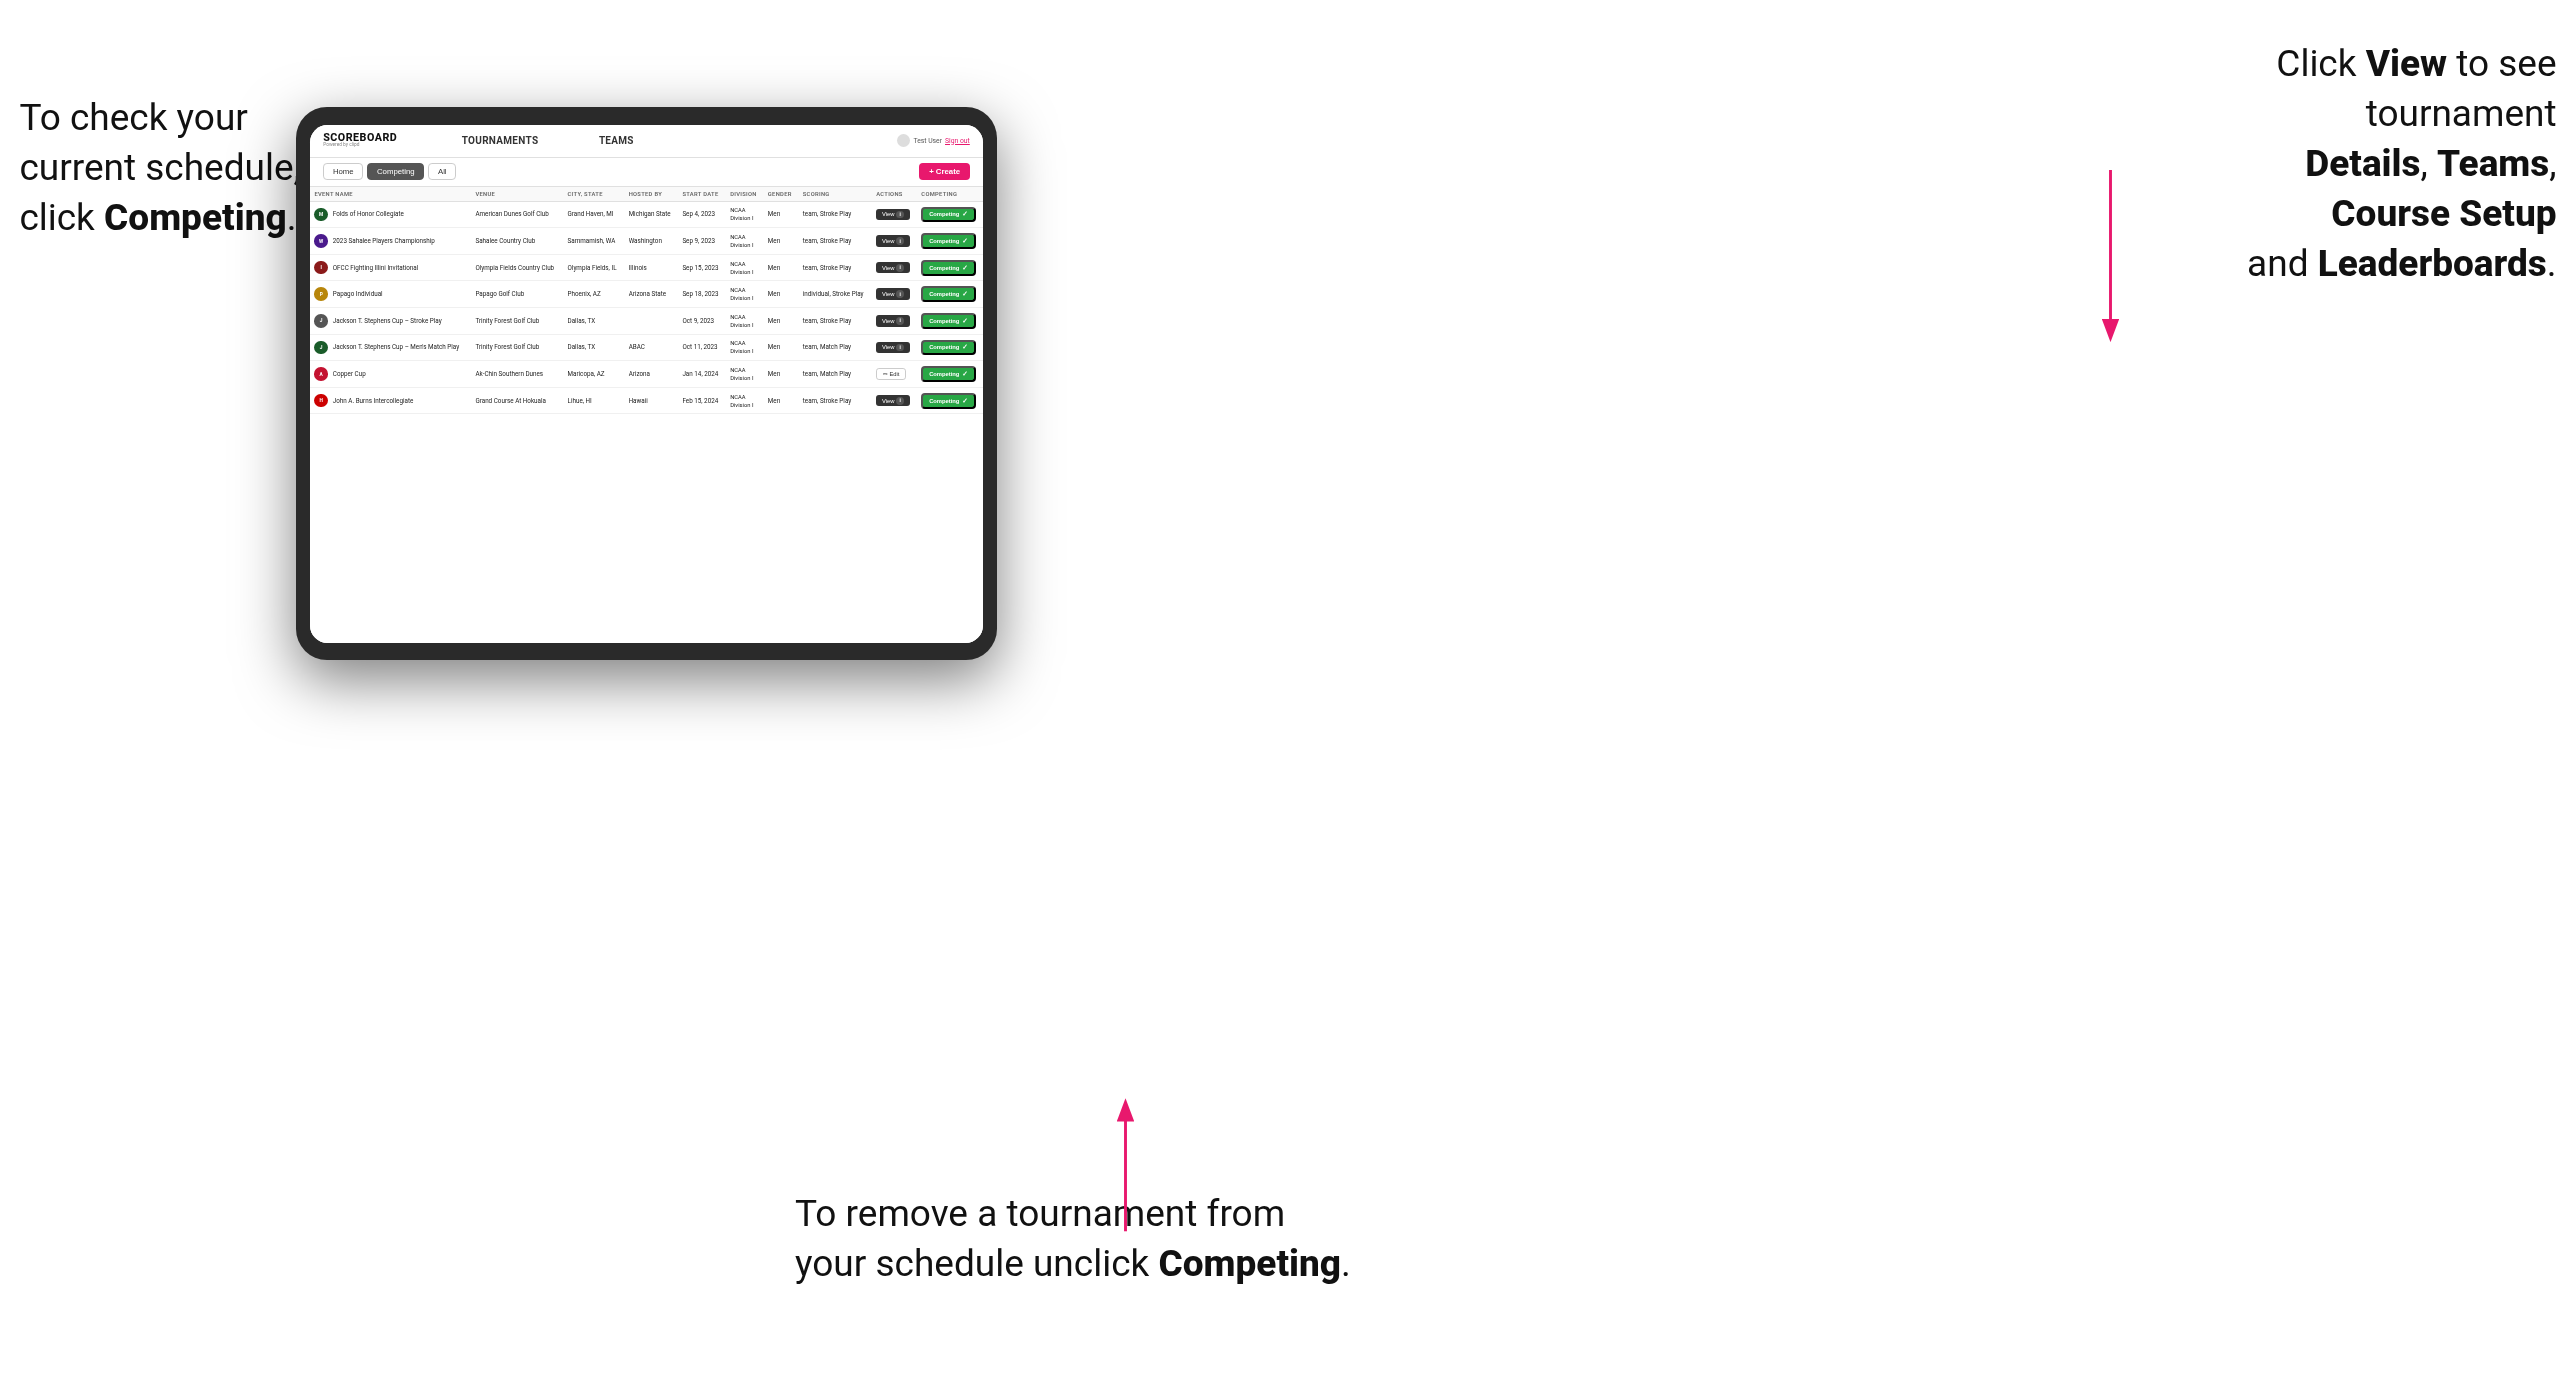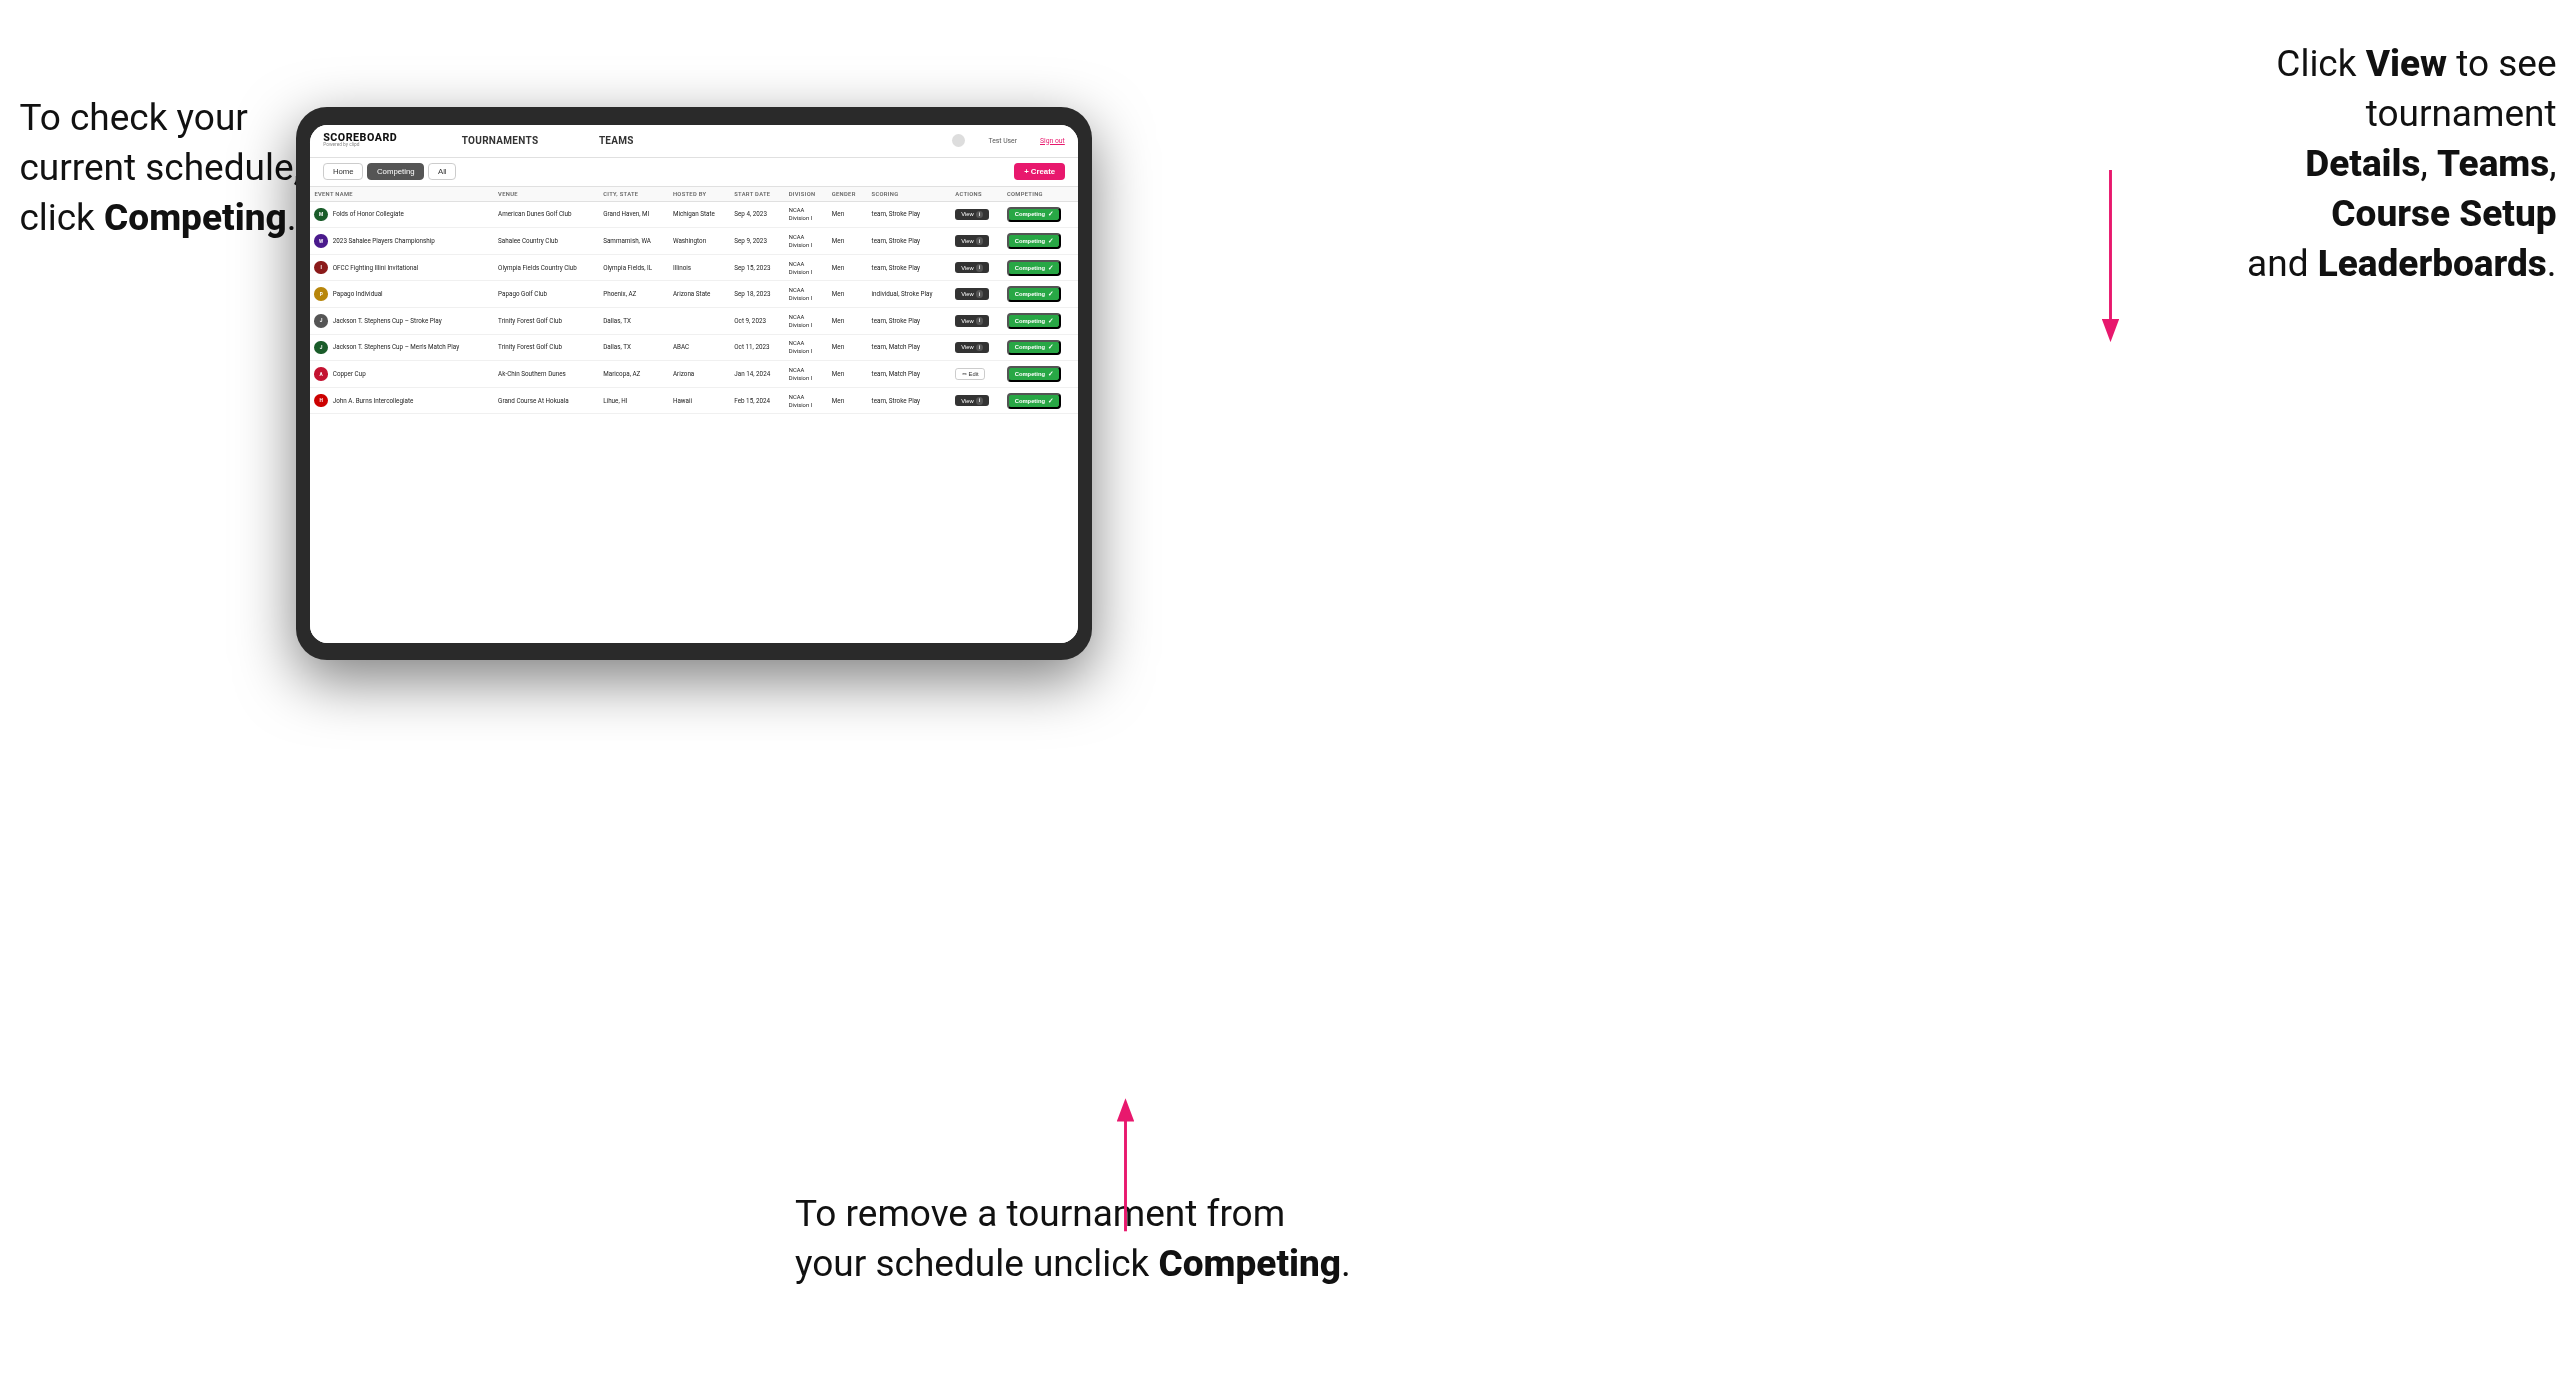--- a/index.html
+++ b/index.html
@@ -38,21 +38,21 @@
       width: 795px;
       text-align: left;
       font-size: 37px;
     }
 
     
     .tablet-frame {
       position: absolute;
       top: 107px;
       left: 296px;
-      width: 796px;
+      width: 701px;
       height: 553px;
       background: #2a2a2a;
       border-radius: 31px;
       box-shadow: 0 19.4px 58px rgba(0,0,0,0.5);
       padding: 17.5px 13.6px;
     }
 
     .tablet-screen {
       width: 100%;
       height: 100%;
@@ -97,21 +97,21 @@
       font-weight: 700;
       cursor: pointer;
       text-transform: uppercase;
       letter-spacing: 0.3px;
       margin-left: 45px;
     }
     .nav-right {
       margin-left: auto;
       display: flex;
       align-items: center;
-      gap: 23px;
+      gap: 3px;
       font-size: 6.8px;
       color: #555;
     }
     .nav-avatar {
       width: 13.6px;
       height: 13.6px;
       background: #ddd;
       border-radius: 50%;
     }
 

